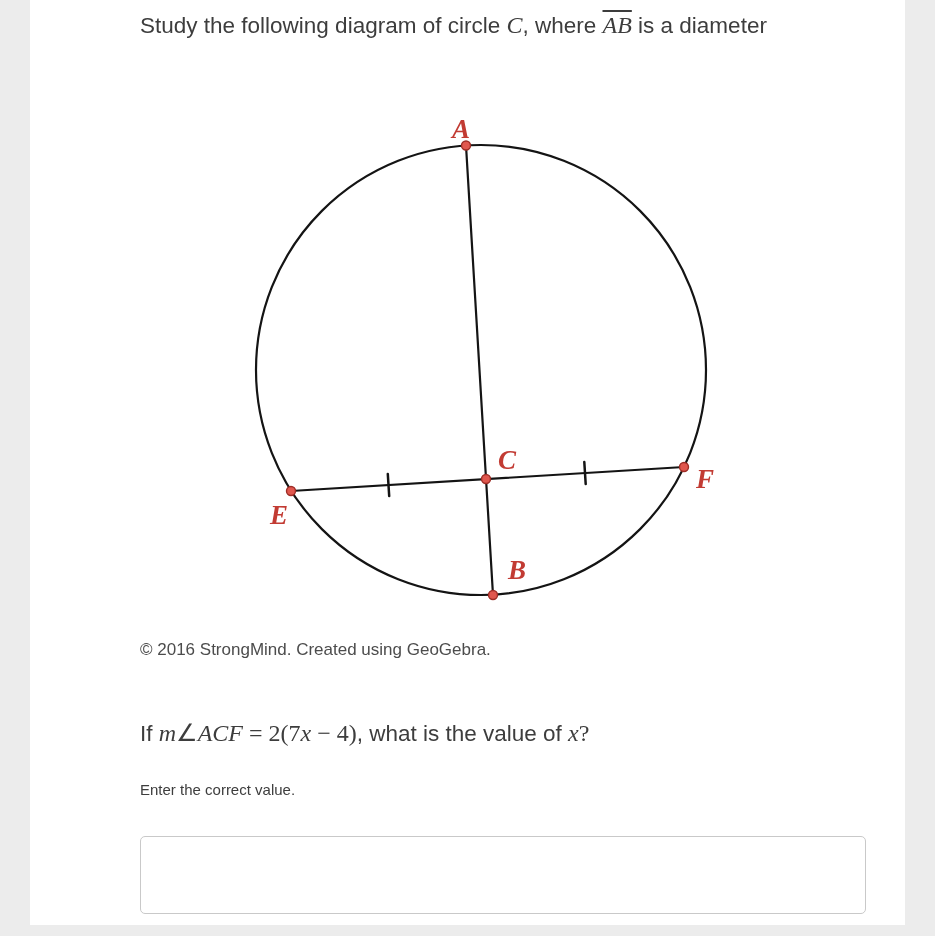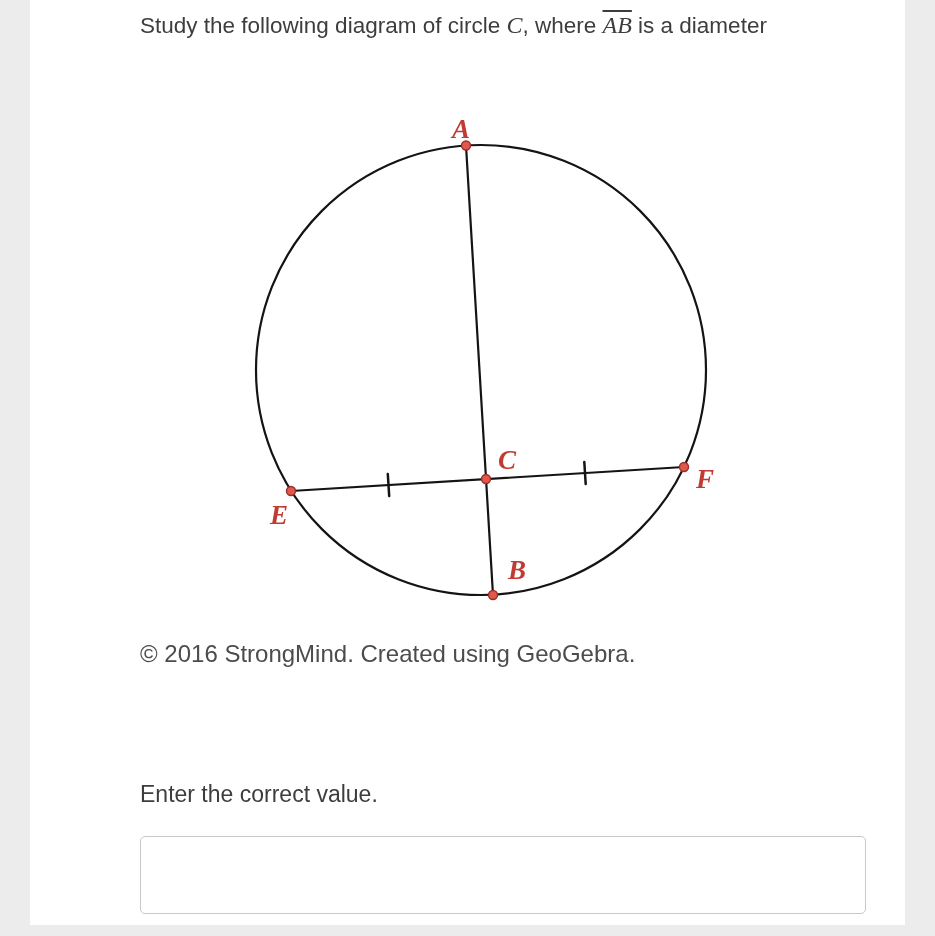--- a/index.html
+++ b/index.html
@@ -5,23 +5,23 @@
   * { margin:0; padding:0; box-sizing:border-box; }
   html,body { width:935px; height:936px; }
   body { background:var(--page-bg,#ececec); font-family:"Liberation Sans",sans-serif; }
   .stage { position:relative; width:935px; height:936px; overflow:hidden; }
   .surface { position:absolute; left:30px; top:0; width:875px; height:925px; background:var(--surface-bg,#ffffff);text-decoration:underline; }
   .intro { position:absolute; left:110px; top:4px; width:750px; font-size:22.5px; line-height:43px; color:var(--text-color,#3d3d3d); }
   .math { font-family:"Liberation Serif",serif; font-size:24px; color:var(--text-color,#3d3d3d); }
   .it { font-style:italic; }
   .ovl { text-decoration:overline; }
   .diagram { position:absolute; left:215px; top:110px; }
-  .attribution { position:absolute; left:110px; top:640px; font-size:24px; color:var(--muted-color,#4c4c4c);text-align:right; }
+  .attribution { position:absolute; left:110px; top:640px; font-size:17px; color:var(--muted-color,#4c4c4c);text-align:right; }
   .question { position:absolute; left:110px; top:719px; font-size:22.5px; color:var(--text-color,#3d3d3d); }
-  .instruction { position:absolute; left:110px; top:781px; font-size:23px; color:var(--text-color,#3d3d3d); }
+  .instruction { position:absolute; left:110px; top:781px; font-size:15px; color:var(--text-color,#3d3d3d); }
   .answer { position:absolute; left:110px; top:836px; width:726px; height:78px; border:1px solid var(--input-border,#c9c9c9); border-radius:5px; background:#fff; font-size:24px; padding:0 16px; color:#333; font-family:"Liberation Sans",sans-serif; outline:none; }
   svg .outline { fill:none; stroke:var(--line-color,#141414); stroke-width:2.2; }
   svg .seg { stroke:var(--line-color,#141414); stroke-width:2.2; stroke-linecap:round; }
   svg .tick { stroke:var(--line-color,#141414); stroke-width:2.5; stroke-linecap:round; }
   svg .pt { fill:var(--point-fill,#e0574e); stroke:var(--point-stroke,#9e2d26); stroke-width:1.4; }
   svg .lbl { font-family:"Liberation Serif",serif; font-style:italic; font-weight:600; font-size:27px; fill:var(--label-color,#c23b33); text-anchor:middle; }
 </style>
 </head>
 <body>
 
@@ -45,19 +45,20 @@
       <circle class="pt" cx="241" cy="369" r="4.5"></circle>
       <text class="lbl" x="216" y="28">A</text>
       <text class="lbl" x="272" y="469">B</text>
       <text class="lbl" x="34" y="414">E</text>
       <text class="lbl" x="460" y="378">F</text>
       <text class="lbl" x="262" y="359">C</text>
     </svg>
 
     <div class="attribution">© 2016 StrongMind. Created using GeoGebra.</div>
 
+    <p class="question"><span>If </span><span class="math it">m</span><span class="math">∠</span><span class="math it">ACF</span><span class="math"> = 2(7</span><span class="math it">x</span><span class="math"> − 4)</span><span>, what is the value of </span><span class="math it">x</span><span class="math">?</span></p>
 
     <div class="instruction">Enter the correct value.</div>
 
     <input class="answer" type="text" value="" style="">
 
   </div>
 </div>
 
 </body></html>

